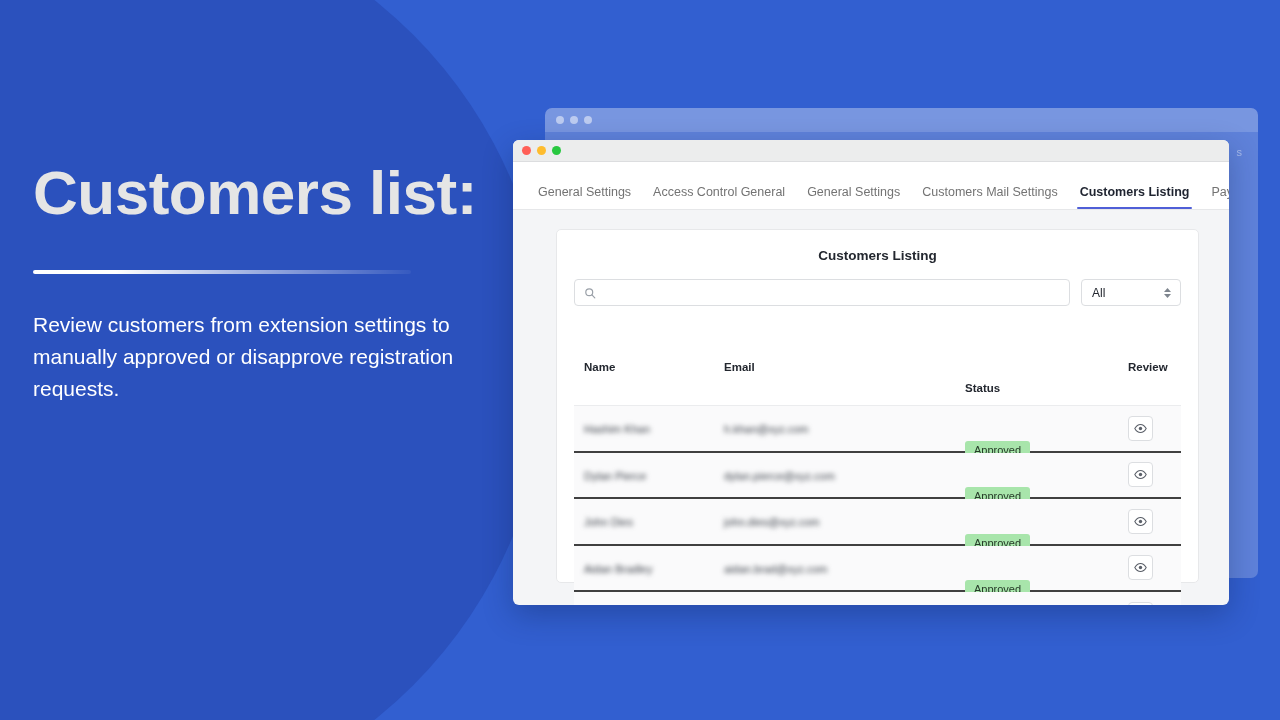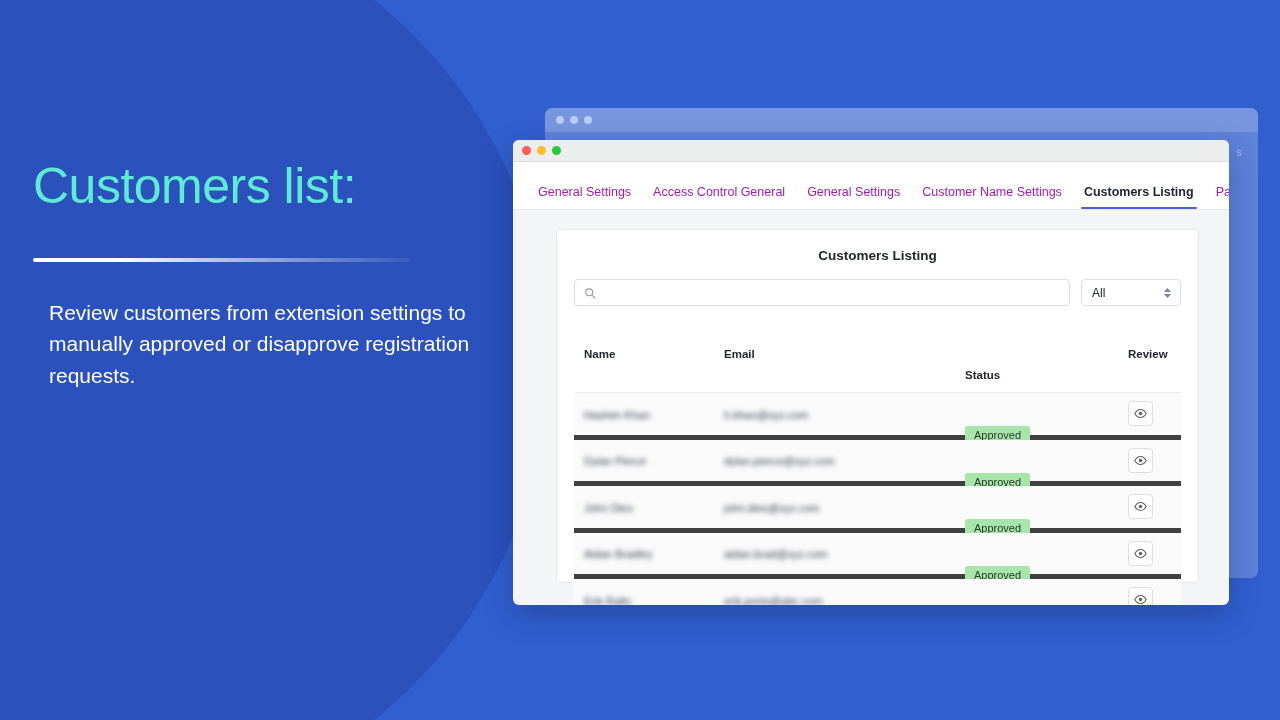--- a/index.html
+++ b/index.html
@@ -30,42 +30,41 @@
   
   #promo {
     position: absolute;
     left: 33px;
     top: 160px;
     width: 470px;
     z-index: 5;
   }
 
   #promo-title {
-    font-size: 50px;
-    font-weight: normal;
-    color: #5eead4;
+    font-size: 62px;
+    font-weight: bold;
+    color: #e5e5e5;
     letter-spacing: -0.5px;
     line-height: 1.05;
   }
 
   #promo-rule {
     margin-top: 45px;
     width: 378px;
     height: 4px;
     border-radius: 2px;
     background: linear-gradient(to right, #ffffff 0%, #ffffff 22%, rgba(255,255,255,0.55) 58%, rgba(255,255,255,0.05) 100%);
   }
 
   #promo-body {
     margin-top: 35px;
     font-size: 21px;
     line-height: 1.52;
     color: #ffffff;
     max-width: 440px;
-    margin-left: 16px;
   }
 
   
   #window-back {
     position: absolute;
     left: 545px;
     top: 108px;
     width: 713px;
     height: 470px;
     border-radius: 7px;
@@ -136,21 +135,21 @@
     display: flex;
     align-items: flex-end;
     padding: 0 14px;
     height: 48px;
     gap: 0;
     overflow: hidden;
   }
 
   .tab {
     font-size: 12.5px;
-    color: #a21caf;
+    color: #737373;
     padding: 0 11px 11px 11px;
     white-space: nowrap;
     position: relative;
     line-height: 1;
   }
 
   .tab.active {
     color: #1f2430;
     font-weight: bold;
   }
@@ -190,21 +189,21 @@
     color: #23272f;
     margin-bottom: 16px;
     flex: 0 0 auto;
   }
 
   
   #filter-row {
     display: flex;
     gap: 11px;
     flex: 0 0 auto;
-    margin-bottom: 14px;
+    margin-bottom: 27px;
   }
 
   #search-wrap {
     flex: 1 1 auto;
     position: relative;
     height: 27px;
   }
 
   #search-input {
     width: 100%;
@@ -278,21 +277,21 @@
   }
   #table-head div {
     font-size: 11.5px;
     font-weight: bold;
     color: #23272f;
   }
 
   .data-row {
     height: 46.5px;
     background: #fafafb;
-    border-bottom: 5px solid #404040;
+    border-bottom: 2px solid #404040;
   }
 
   
   .redacted {
     font-size: 11px;
     color: #3b4048;
     filter: blur(2.6px);
     user-select: none;
     white-space: nowrap;
   }
@@ -344,21 +343,21 @@
   <div id="titlebar">
     <span class="tl tl-red"></span>
     <span class="tl tl-yellow"></span>
     <span class="tl tl-green"></span>
   </div>
 
   <nav id="tabbar">
     <div class="tab">General Settings</div>
     <div class="tab">Access Control General</div>
     <div class="tab">General Settings</div>
-    <div class="tab">Customer Name Settings</div>
+    <div class="tab">Customers Mail Settings</div>
     <div class="tab active">Customers Listing</div>
     <div class="tab">Payment Settings</div>
   </nav>
 
   <div id="page">
     <div id="card">
 
       <div id="card-title">Customers Listing</div>
 
       <div id="filter-row">

